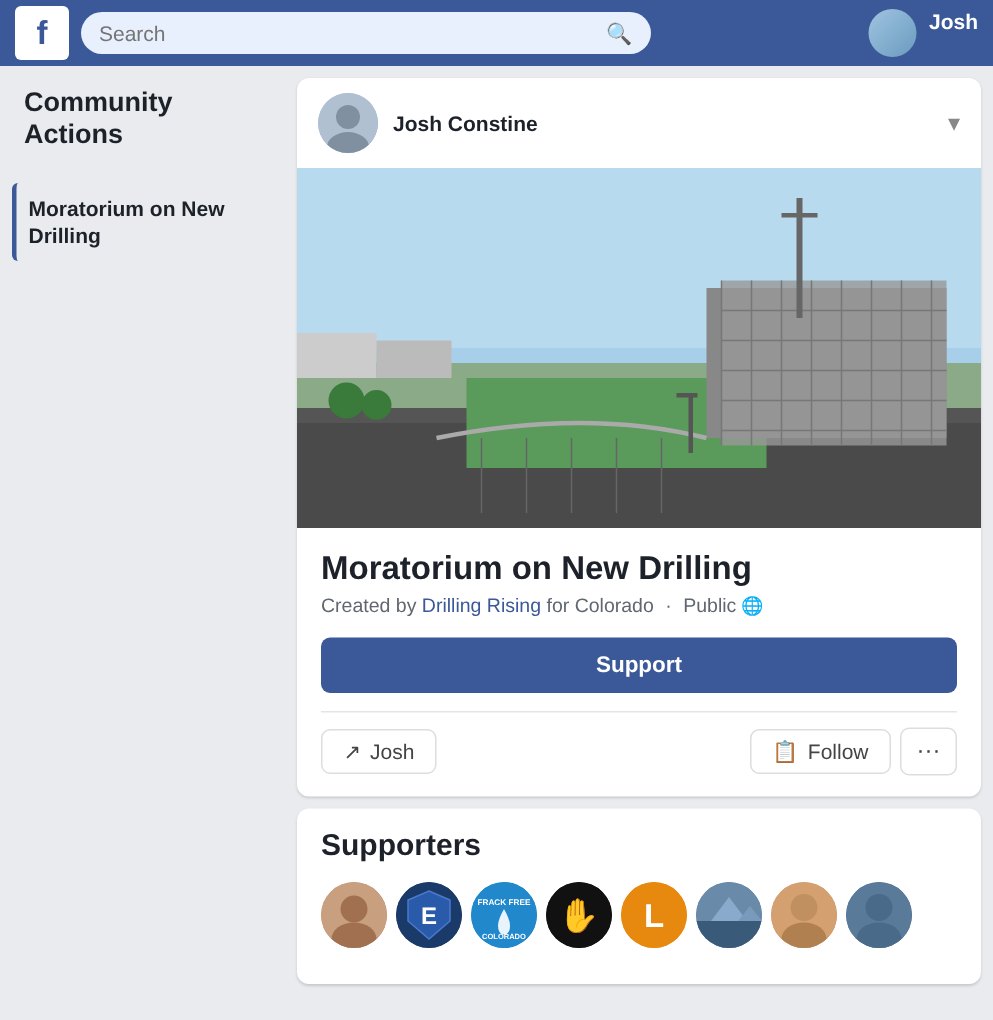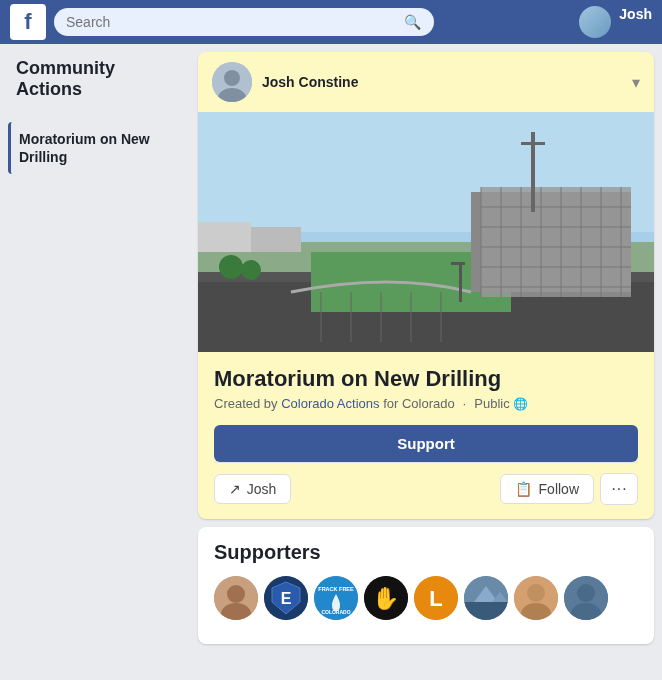--- a/index.html
+++ b/index.html
@@ -84,21 +84,21 @@
     .content {
       flex: 1;
       padding: 8px;
       display: flex;
       flex-direction: column;
       gap: 8px;
     }
 
     
     .card {
-      background: #fef9c3;
+      background: #ffffff;
       border-radius: 8px;
       overflow: hidden;
       box-shadow: 0 1px 2px rgba(0,0,0,0.15);
     }
 
     
     .post-header {
       display: flex; align-items: center;
       padding: 10px 14px;
       gap: 10px;
@@ -137,21 +137,21 @@
     .support-btn {
       width: 100%;
       background: #3b5998;
       color: white;
       border: none;
       border-radius: 6px;
       padding: 10px;
       font-size: 15px;
       font-weight: 600;
       cursor: pointer;
-      margin-bottom: 0;
+      margin-bottom: 12px;
     }
 
     
     .action-row {
       display: flex; align-items: center;
       border-top: 1px solid #e5e5e5;
       padding-top: 10px;
       gap: 8px;
     }
     .action-btn {
@@ -296,21 +296,21 @@
 
           <circle cx="40" cy="155" r="12" fill="#3a7a3a"></circle>
           <circle cx="60" cy="158" r="10" fill="#3a7a3a"></circle>
         </svg>
       </div>
 
       <div class="card-body">
         <div class="action-title">Moratorium on New Drilling</div>
         <div class="action-meta">
           <span>Created by</span>
-          <a href="#">Colorado Actions</a>
+          <a href="#">Drilling Rising</a>
           <span> </span><span>for Colorado</span>
           <span class="dot">·</span>
           <span>Public</span>
           <span class="globe-icon"> 🌐</span>
         </div>
 
         <button class="support-btn">Support</button>
 
         <div class="action-row">
           <button class="action-btn">

